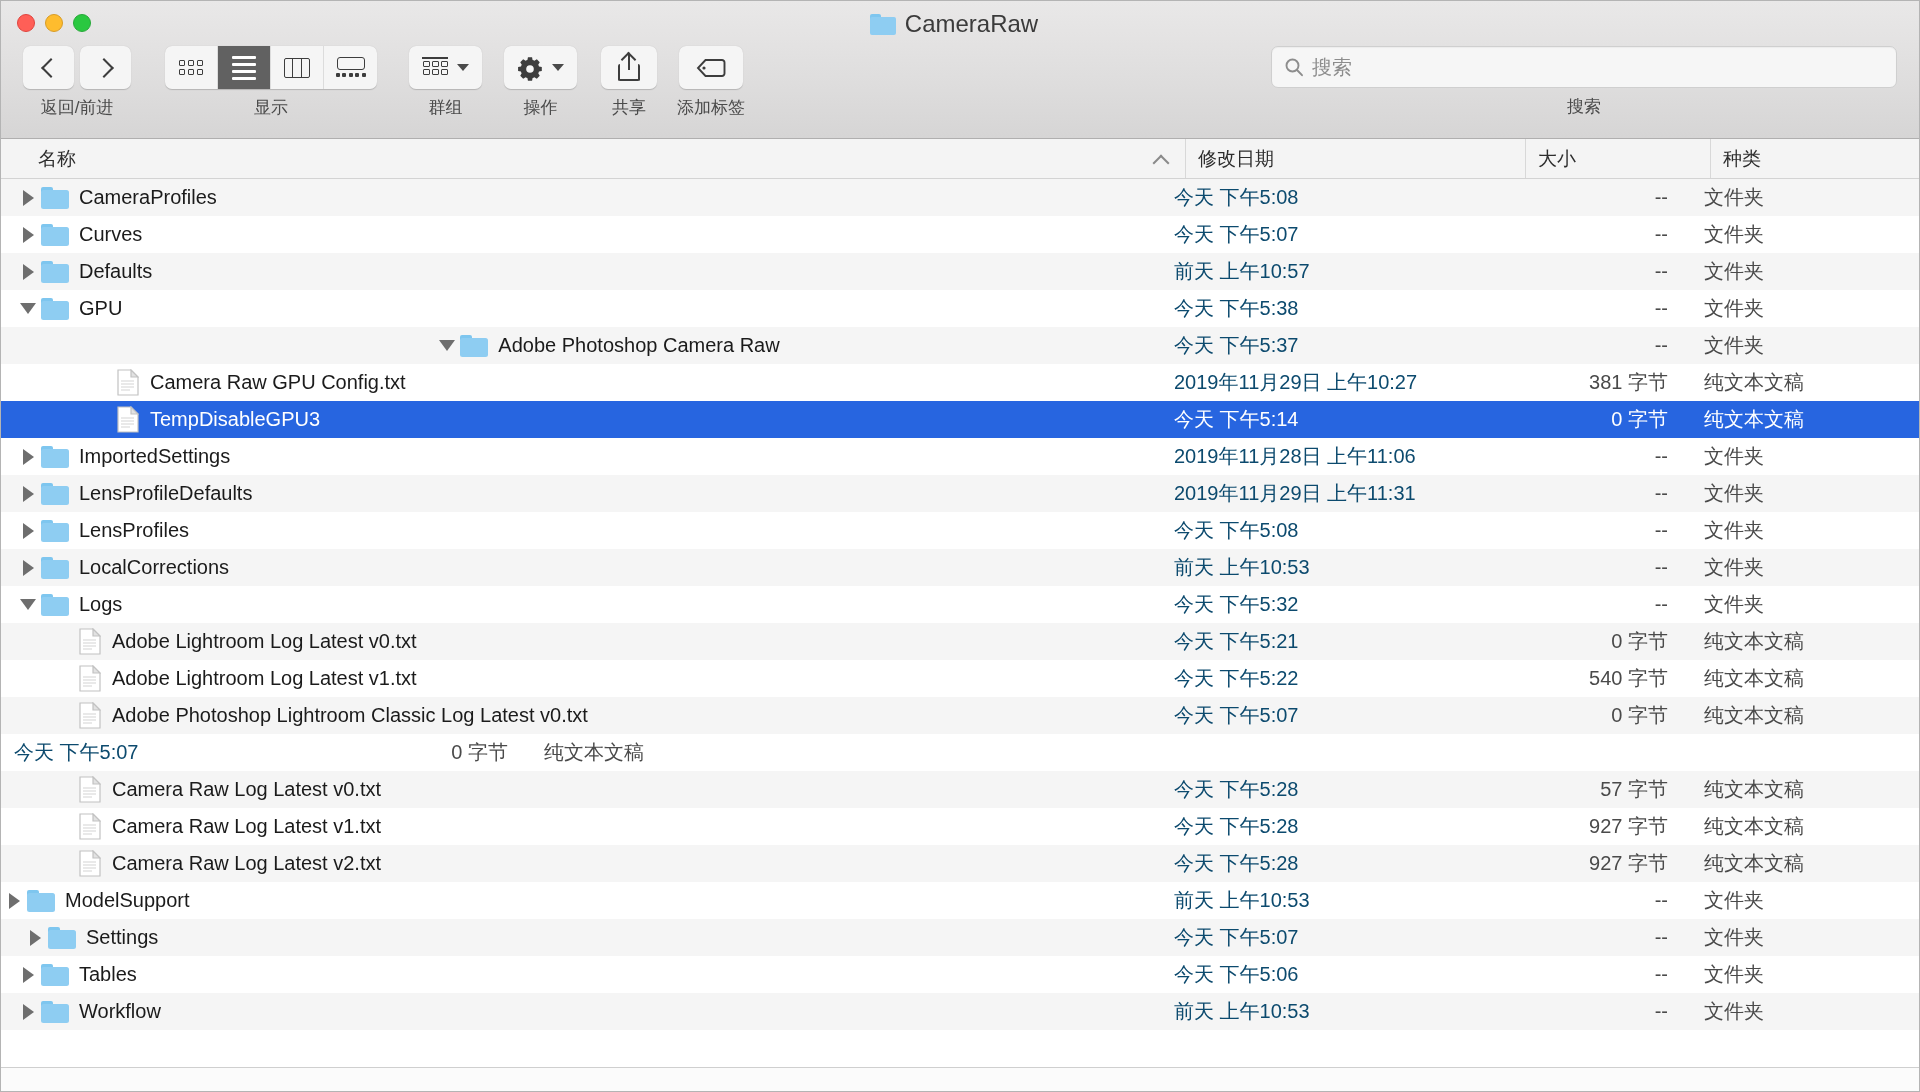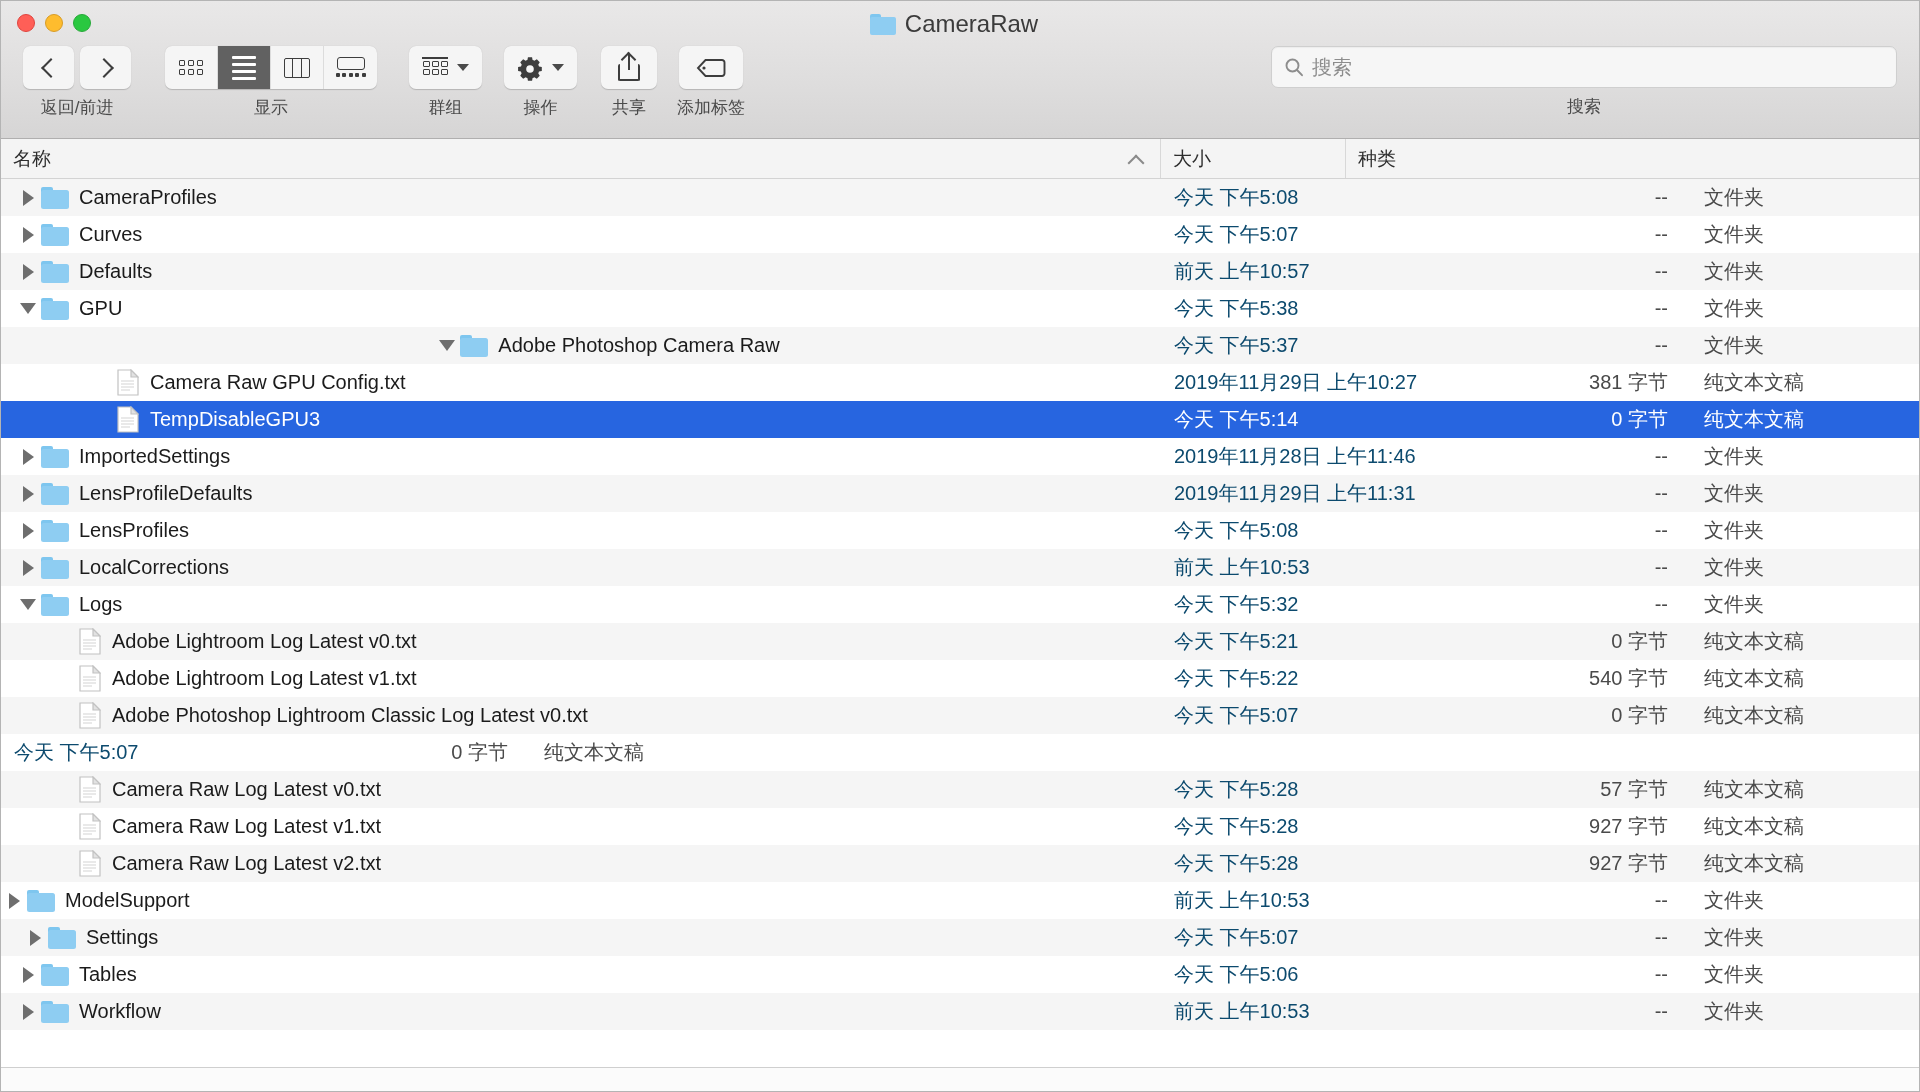--- a/index.html
+++ b/index.html
@@ -165,21 +165,21 @@
   }
   .s-icon { width: 20px; height: 20px; flex: 0 0 20px; }
   .s-text { font-size: 20px; color: #8d8d8d; }
 
   
   .colhead {
     flex: 0 0 40px; height: 40px;
     display: flex; align-items: stretch;
     background: #f4f4f4;
     border-bottom: 1px solid #d3d3d3;
-    font-size: 19px; color: #2d2d2d;
+    font-size: 19px; color: #2d2d2d; padding-left: 25px;
   }
   .colhead .cell {
     display: flex; align-items: center;
     border-right: 1px solid #d8d8d8;
     padding: 0 12px;
   }
   .colhead .cell:last-child { border-right: none; }
   .c-name { width: 1160px; justify-content: space-between; }
   .c-date { width: 340px; }
   .c-size { width: 185px; }
@@ -398,20 +398,23 @@
         <div class="caption">搜索</div>
       </div>
 
     </div>
   </div>
 
   <div class="colhead">
     <div class="cell c-name">
       <span>名称</span>
       <span class="sort-chev"></span>
+    </div>
+    <div class="cell c-date">
+      <span>修改日期</span>
     </div>
     <div class="cell c-size">
       <span>大小</span>
     </div>
     <div class="cell c-kind">
       <span>种类</span>
     </div>
   </div>
 
   <div class="filelist" id="filelist">
@@ -532,21 +535,21 @@
         <div class="cname" style="padding-left: 14px;">
           <div class="disc">
             <span class="tri"></span>
           </div>
           <span class="folder-ic">
             <span class="tab"></span>
             <span class="body"></span>
           </span>
           <span class="label">ImportedSettings</span>
         </div>
-        <div class="date">2019年11月28日 上午11:46</div>
+        <div class="date">2019年11月28日 上午11:06</div>
         <div class="size">--</div>
         <div class="kind">文件夹</div>
       </div>
       <div class="row alt">
         <div class="cname" style="padding-left: 14px;">
           <div class="disc">
             <span class="tri"></span>
           </div>
           <span class="folder-ic">
             <span class="tab"></span>

